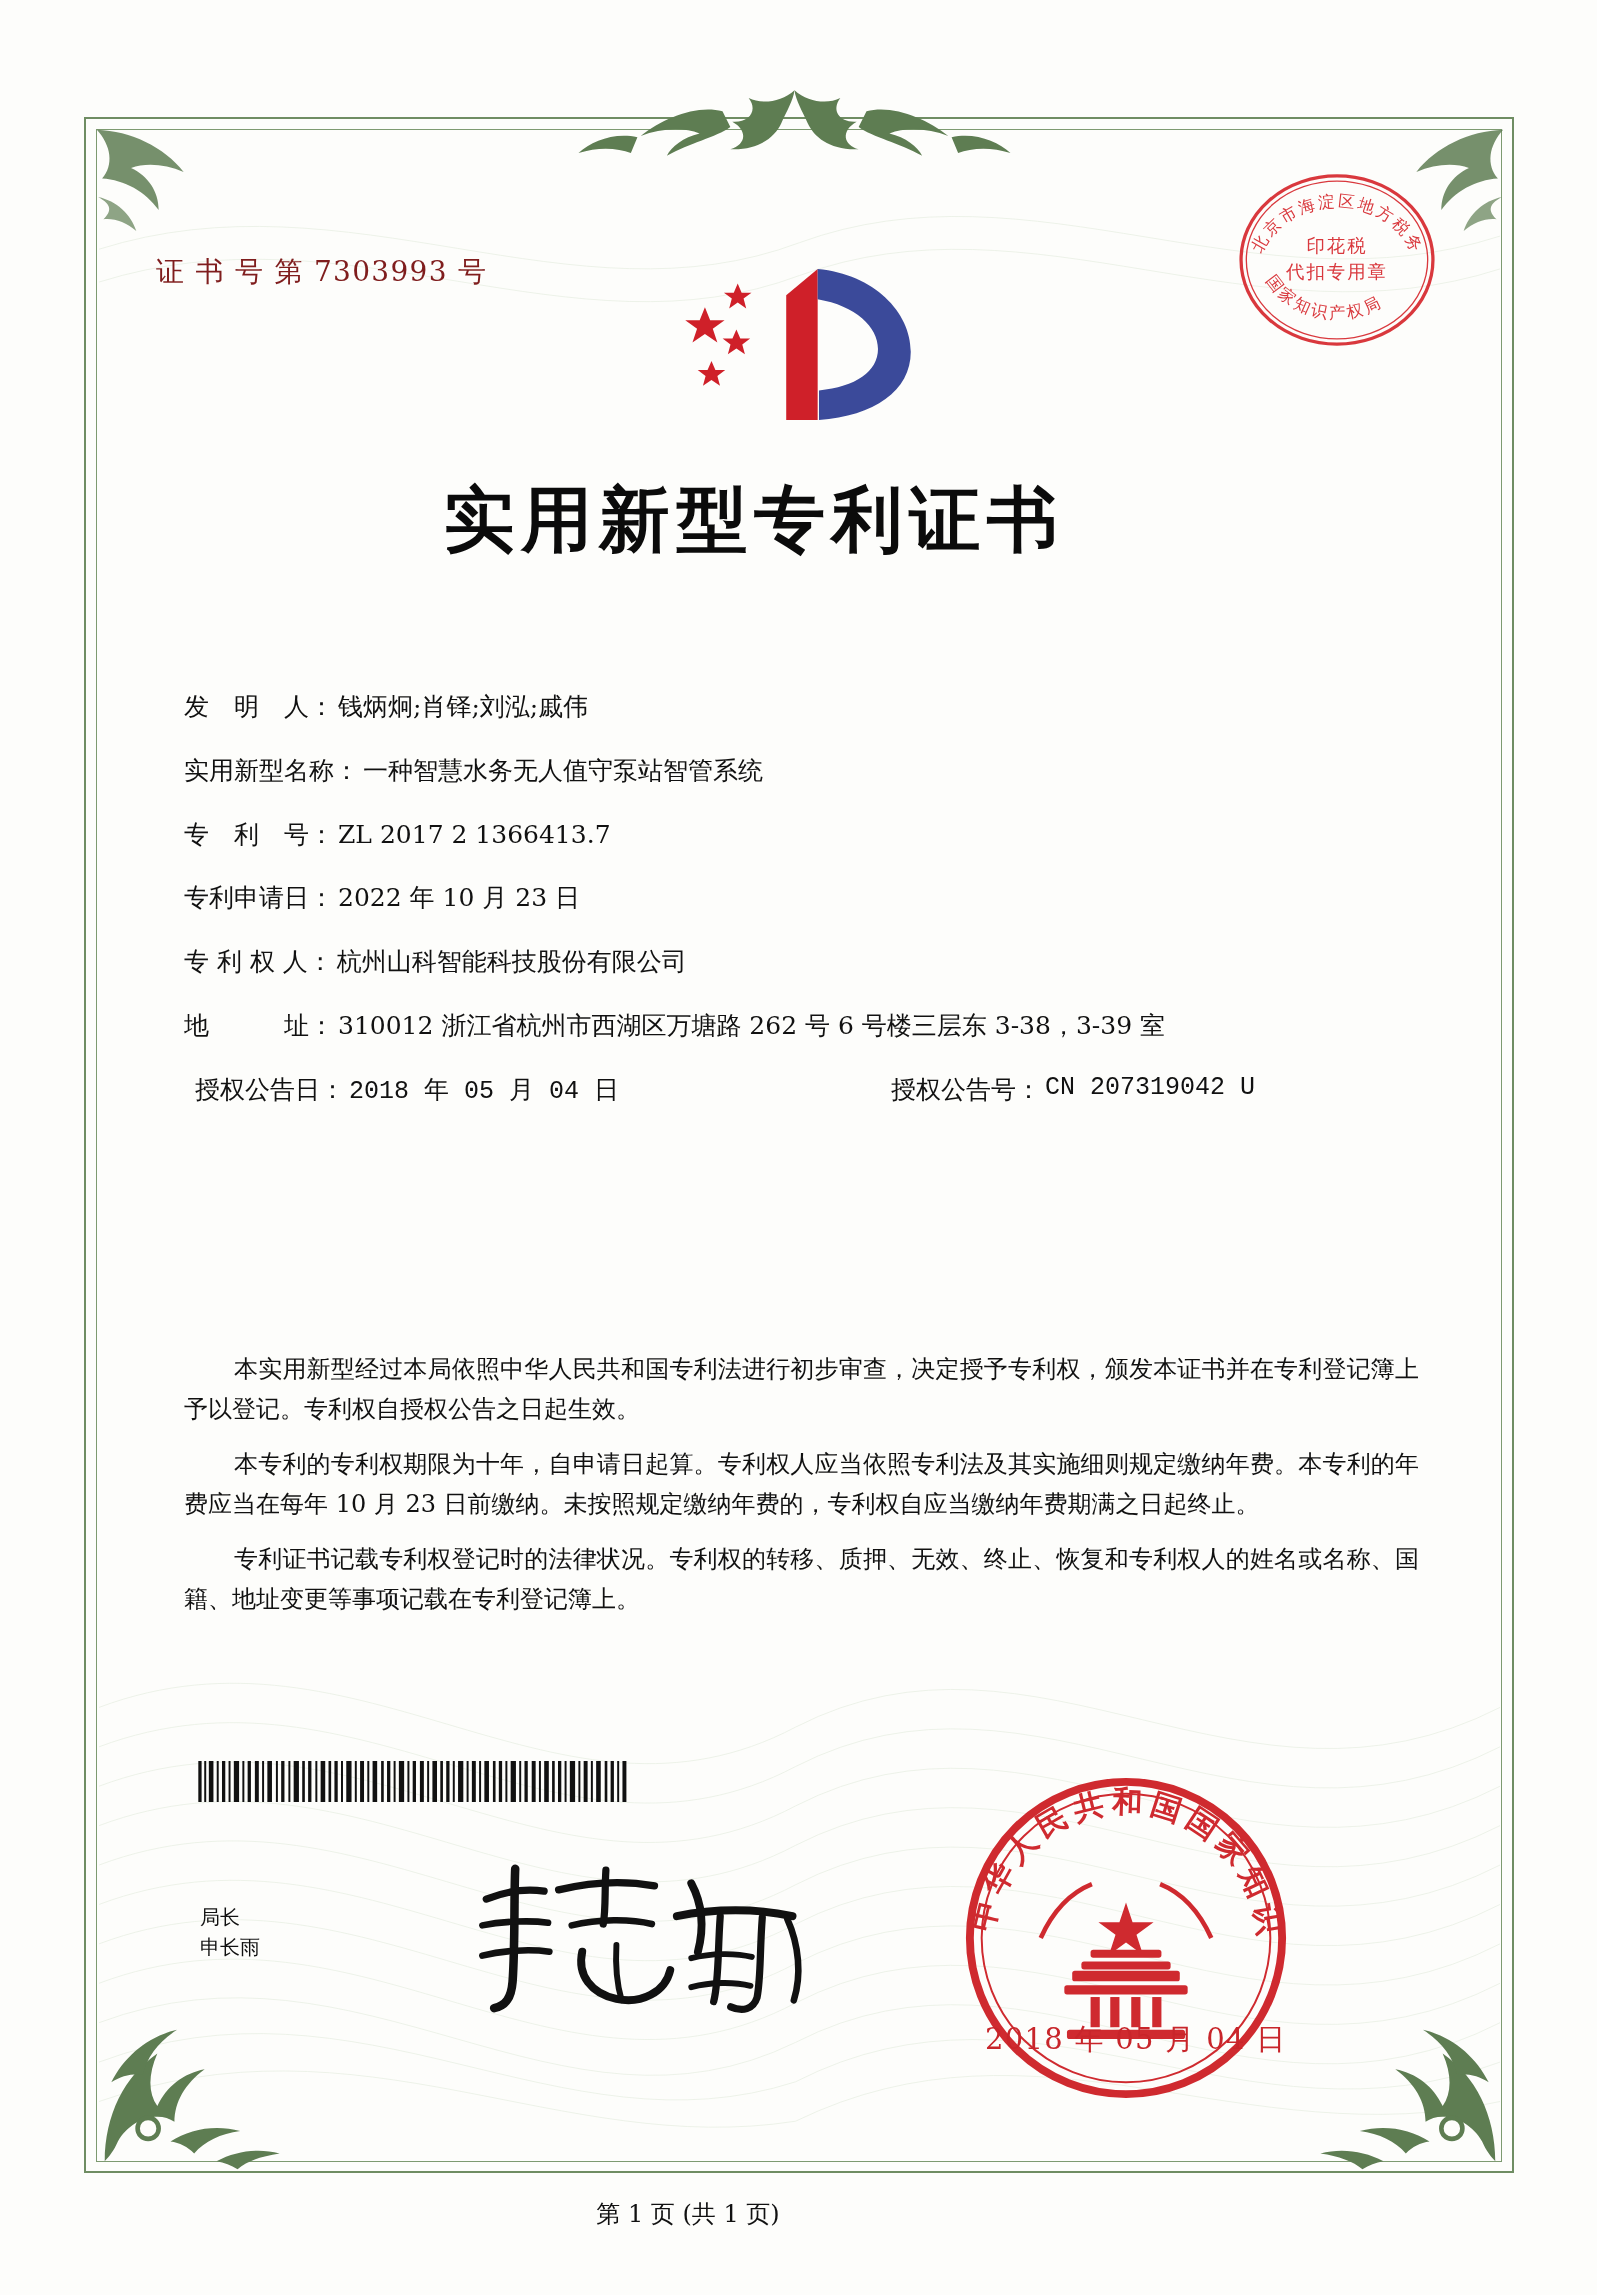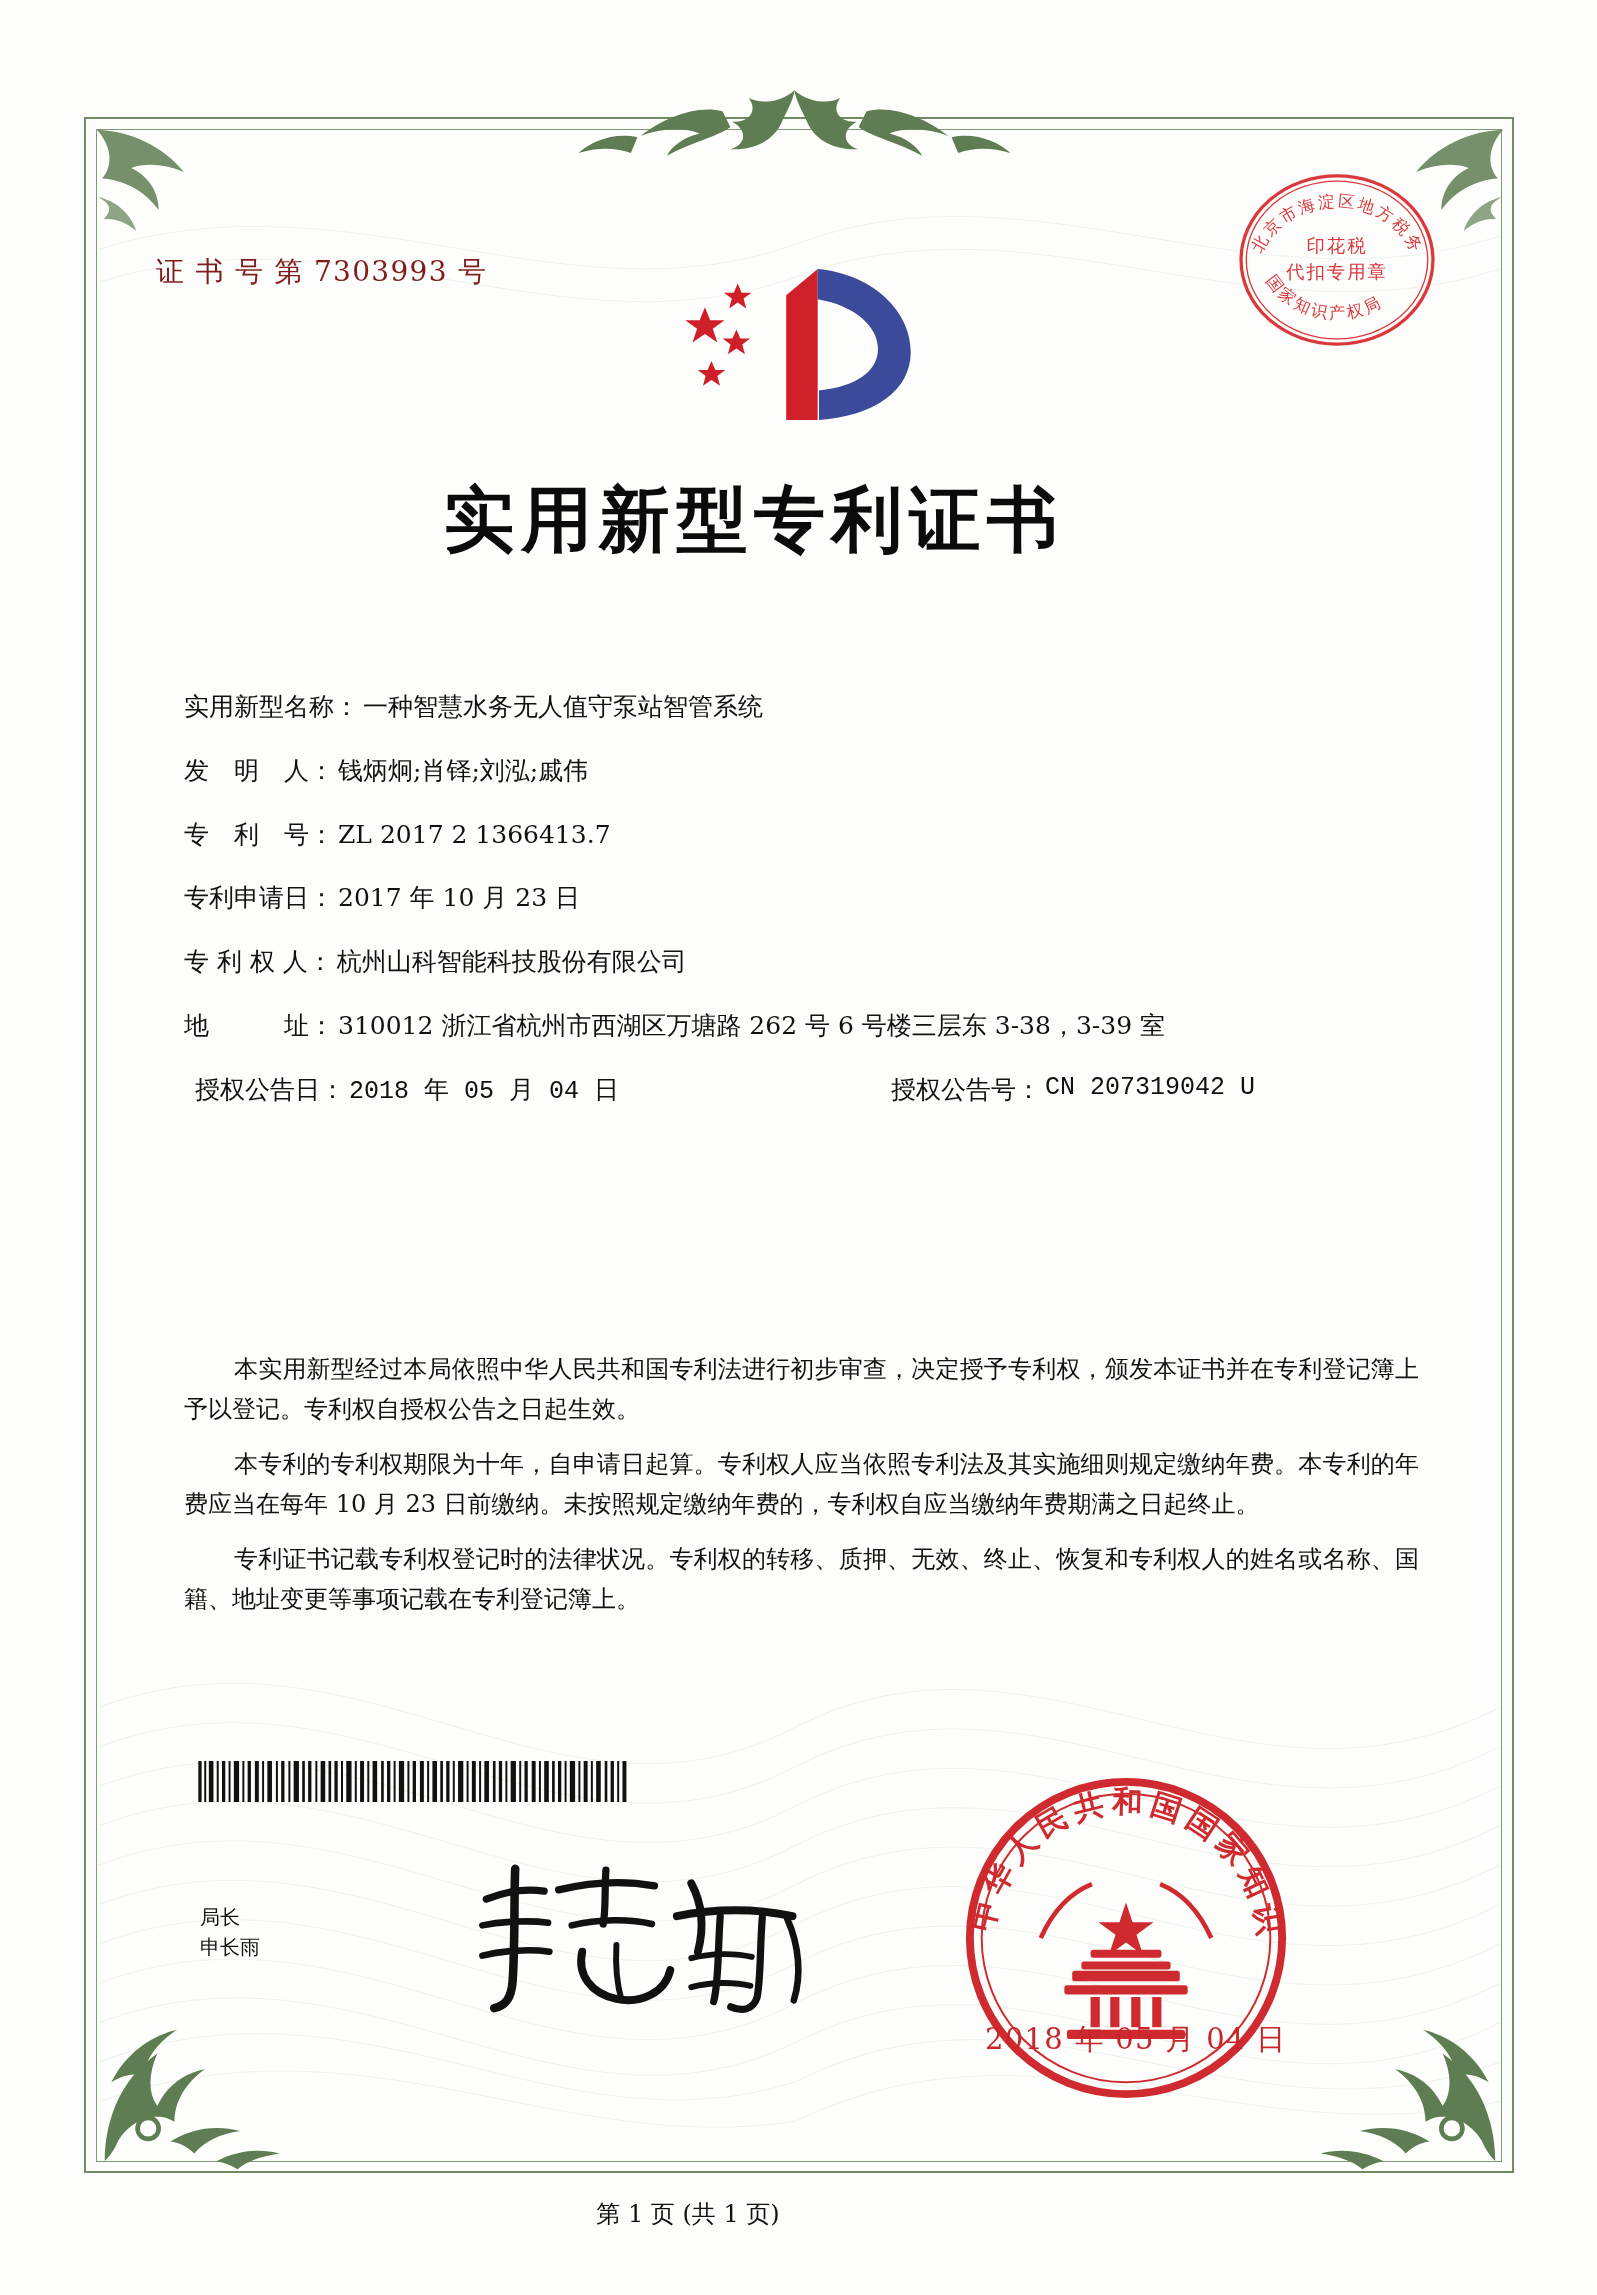--- a/index.html
+++ b/index.html
@@ -311,37 +311,37 @@
     </text>
     <text x="155" y="128" text-anchor="middle" font-family="DejaVu Serif, serif" font-size="28" fill="#d9383d" letter-spacing="3">印花税</text>
     <text x="155" y="168" text-anchor="middle" font-family="DejaVu Serif, serif" font-size="28" fill="#d9383d" letter-spacing="3">代扣专用章</text>
   </svg>
 
   <div class="cert-title">实用新型专利证书</div>
 
   <div class="fields">
 
     <div class="field-row">
+      <span class="field-label">发　明　人：</span>
+      <span class="field-value">钱炳炯;肖铎;刘泓;戚伟</span>
+    </div>
+
+    <div class="field-row">
       <span class="field-label">实用新型名称：</span>
       <span class="field-value">一种智慧水务无人值守泵站智管系统</span>
     </div>
 
     <div class="field-row">
-      <span class="field-label">发　明　人：</span>
-      <span class="field-value">钱炳炯;肖铎;刘泓;戚伟</span>
-    </div>
-
-    <div class="field-row">
       <span class="field-label">专　利　号：</span>
       <span class="field-value">ZL 2017 2 1366413.7</span>
     </div>
 
     <div class="field-row">
       <span class="field-label">专利申请日：</span>
-      <span class="field-value">2017 年 10 月 23 日</span>
+      <span class="field-value">2022 年 10 月 23 日</span>
     </div>
 
     <div class="field-row">
       <span class="field-label">专 利 权 人：</span>
       <span class="field-value">杭州山科智能科技股份有限公司</span>
     </div>
 
     <div class="field-row">
       <span class="field-label">地　　　址：</span>
       <span class="field-value field-value-wrap">310012 浙江省杭州市西湖区万塘路 262 号 6 号楼三层东 3-38，3-39 室</span>

